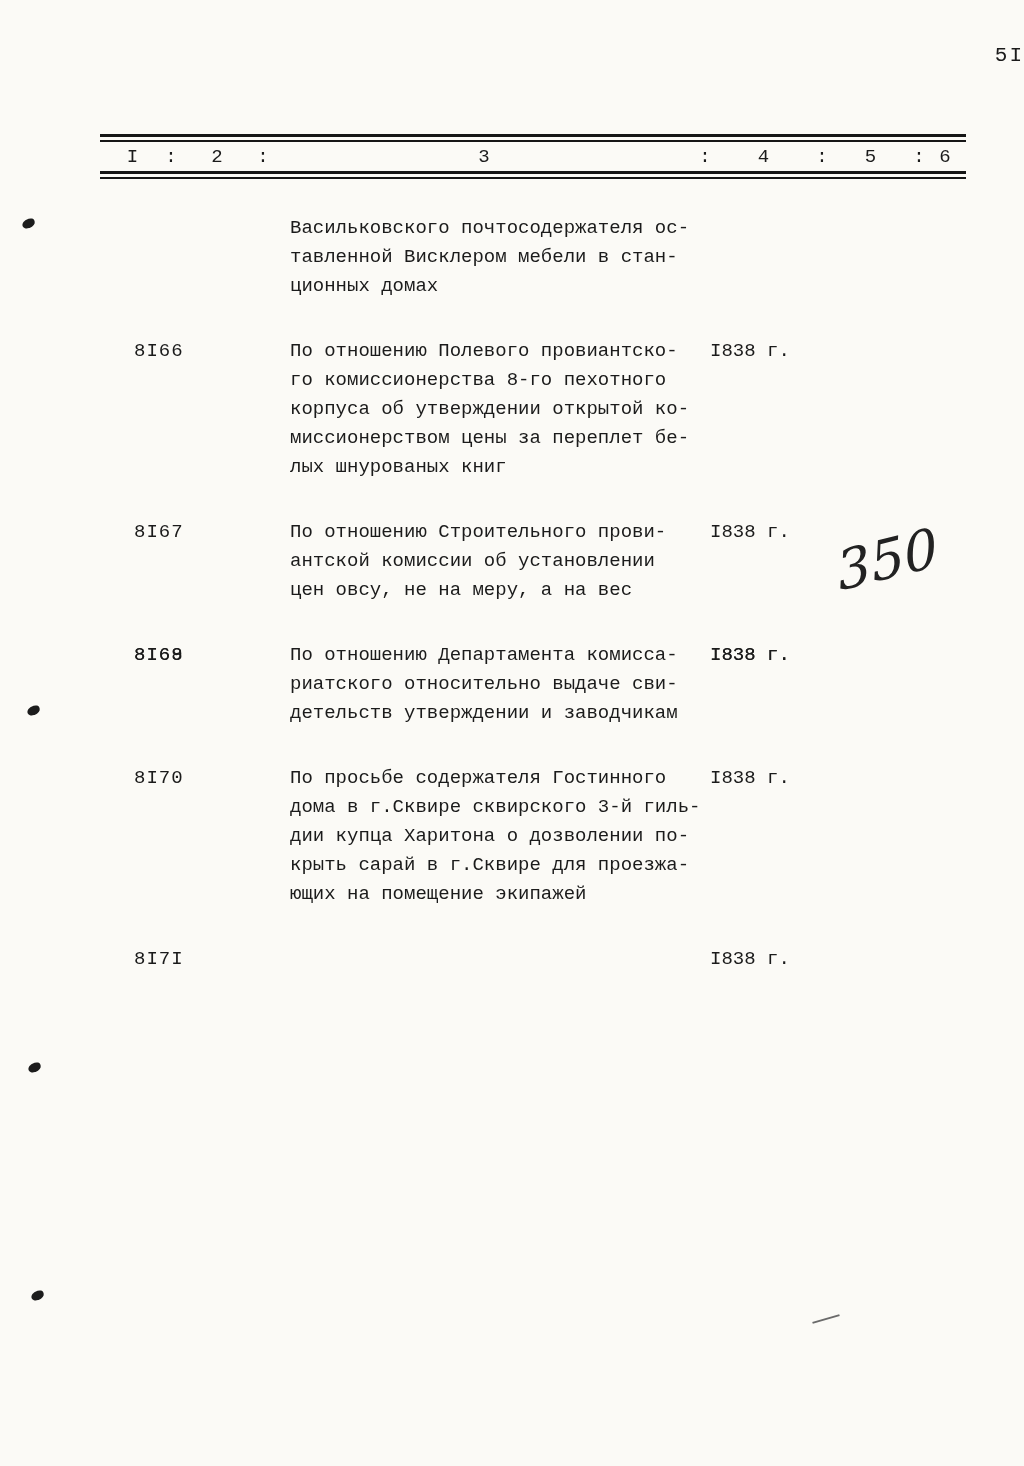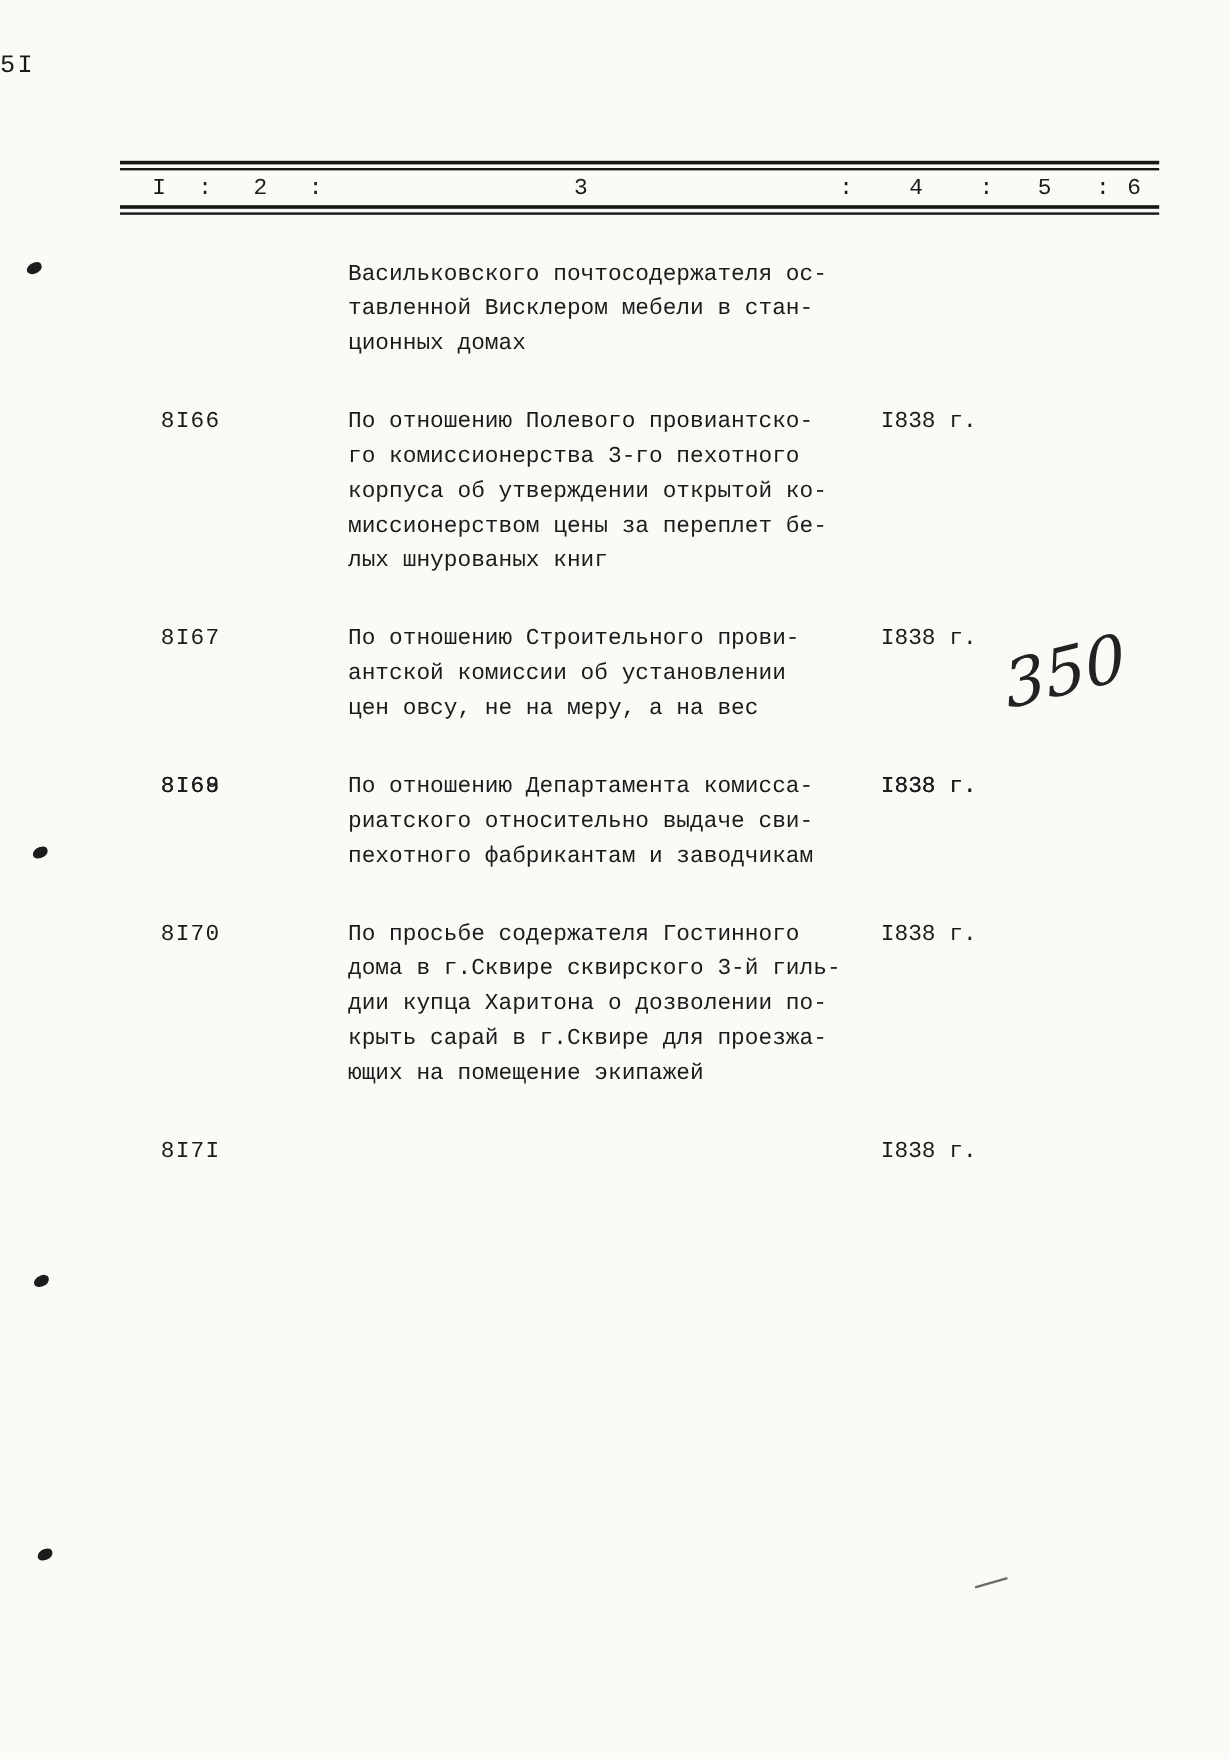--- a/index.html
+++ b/index.html
@@ -16,21 +16,21 @@
     overflow: hidden;
     font-family: "Liberation Mono", "DejaVu Sans Mono", monospace;
     color: #1b1b1b;
   }
   
   .page-number {
     position: absolute;
     top: 44px;
     left: 0;
     width: 100%;
-    text-align: left;
+    text-align: right;
     font-size: 21px;
     letter-spacing: 2px;
   }
   
   .header-block {
     position: absolute;
     top: 134px;
     left: 100px;
     width: 866px;
   }
@@ -93,21 +93,21 @@
     top: 0;
     letter-spacing: 1px;
   }
   .entry-desc {
     margin-left: 268px;
     width: 450px;
     white-space: pre-line;
   }
   .entry-date {
     position: absolute;
-    left: 712px;
+    left: 688px;
     top: 0;
     white-space: nowrap;
   }
   
   .handwritten {
     position: absolute;
     left: 836px;
     top: 528px;
     font-family: "DejaVu Serif", serif;
     font-style: italic;
@@ -170,21 +170,21 @@
       <div class="entry-number"></div>
       <div class="entry-desc">Васильковского почтосодержателя ос-
 тавленной Висклером мебели в стан-
 ционных домах</div>
       <div class="entry-date"></div>
     </div>
 
     <div class="entry">
       <div class="entry-number">8I66</div>
       <div class="entry-desc">По отношению Полевого провиантско-
-го комиссионерства 3-го пехотного
+го комиссионерства 8-го пехотного
 корпуса об утверждении открытой ко-
 миссионерством цены за переплет бе-
 лых шнурованых книг</div>
       <div class="entry-date">I838 г.</div>
     </div>
 
     <div class="entry">
       <div class="entry-number">8I67</div>
       <div class="entry-desc">По отношению Строительного прови-
 антской комиссии об установлении
@@ -194,21 +194,21 @@
 
     <div class="entry">
       <div class="entry-number">8I68</div>
       <div class="entry-date">I838 г.</div>
     </div>
 
     <div class="entry">
       <div class="entry-number">8I69</div>
       <div class="entry-desc">По отношению Департамента комисса-
 риатского относительно выдаче сви-
-пехотного фабрикантам и заводчикам</div>
+детельств утверждении и заводчикам</div>
       <div class="entry-date">I838 г.</div>
     </div>
 
     <div class="entry">
       <div class="entry-number">8I70</div>
       <div class="entry-desc">По просьбе содержателя Гостинного
 дома в г.Сквире сквирского 3-й гиль-
 дии купца Харитона о дозволении по-
 крыть сарай в г.Сквире для проезжа-
 ющих на помещение экипажей</div>

